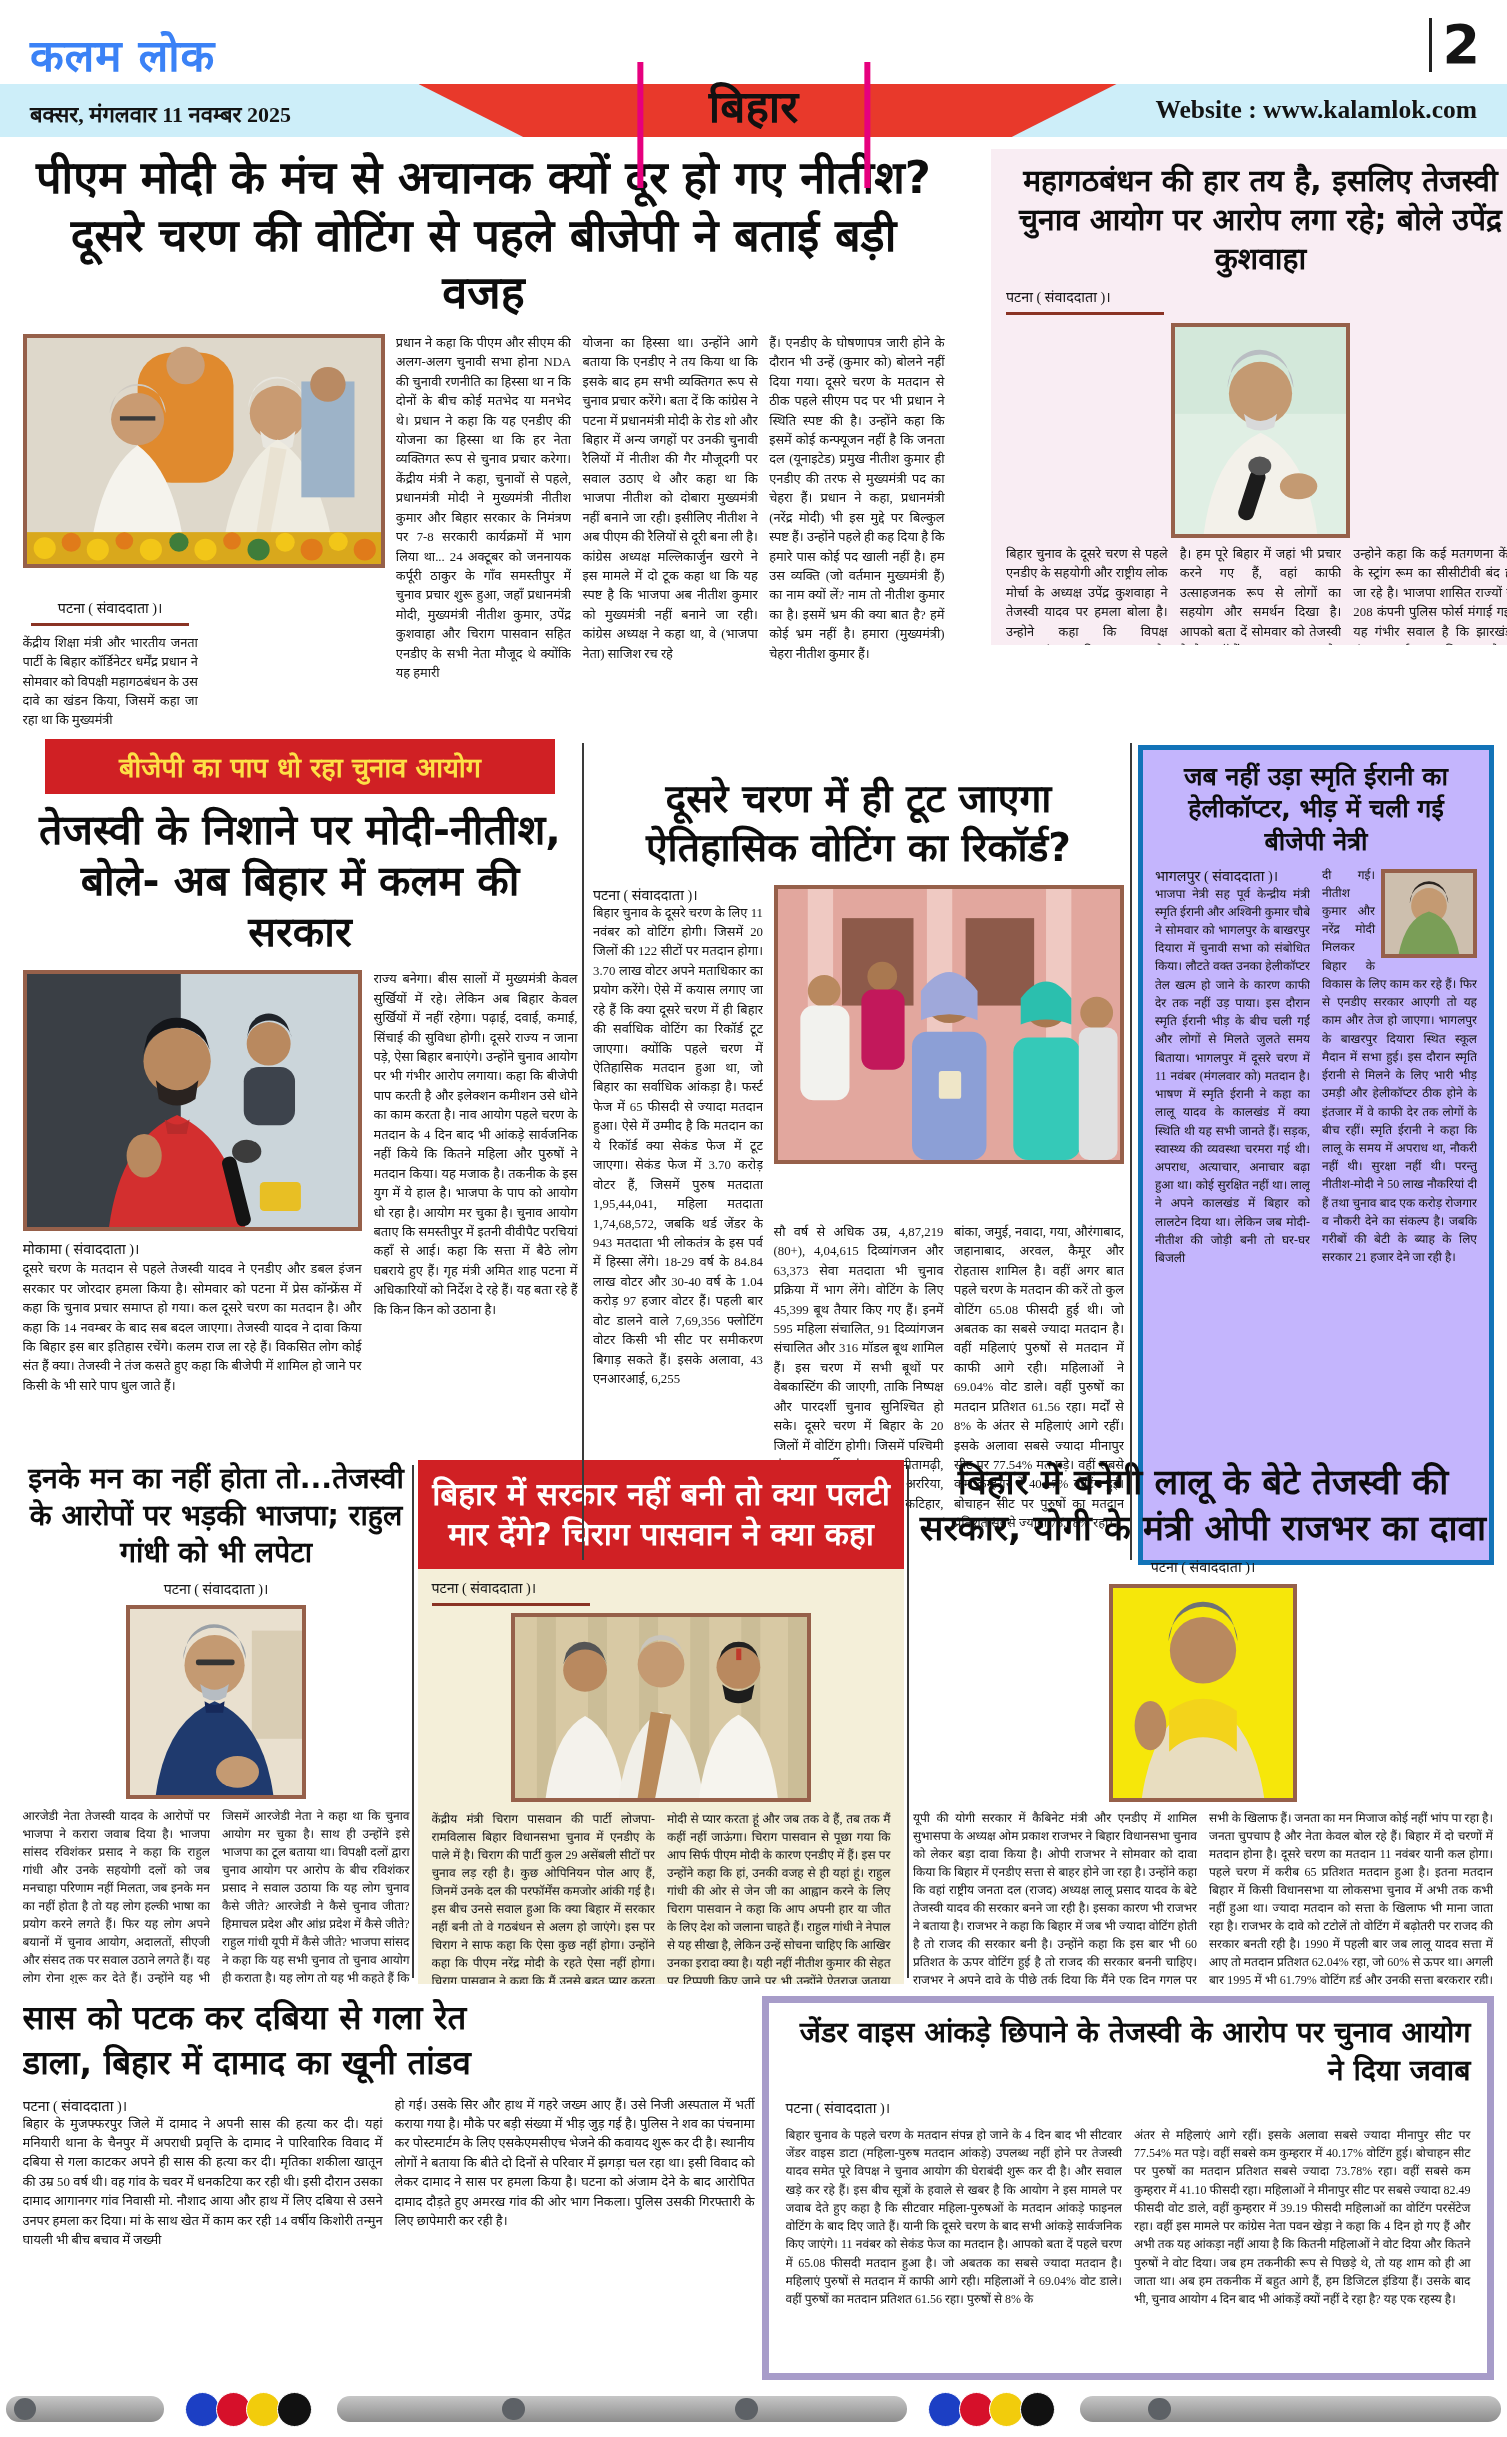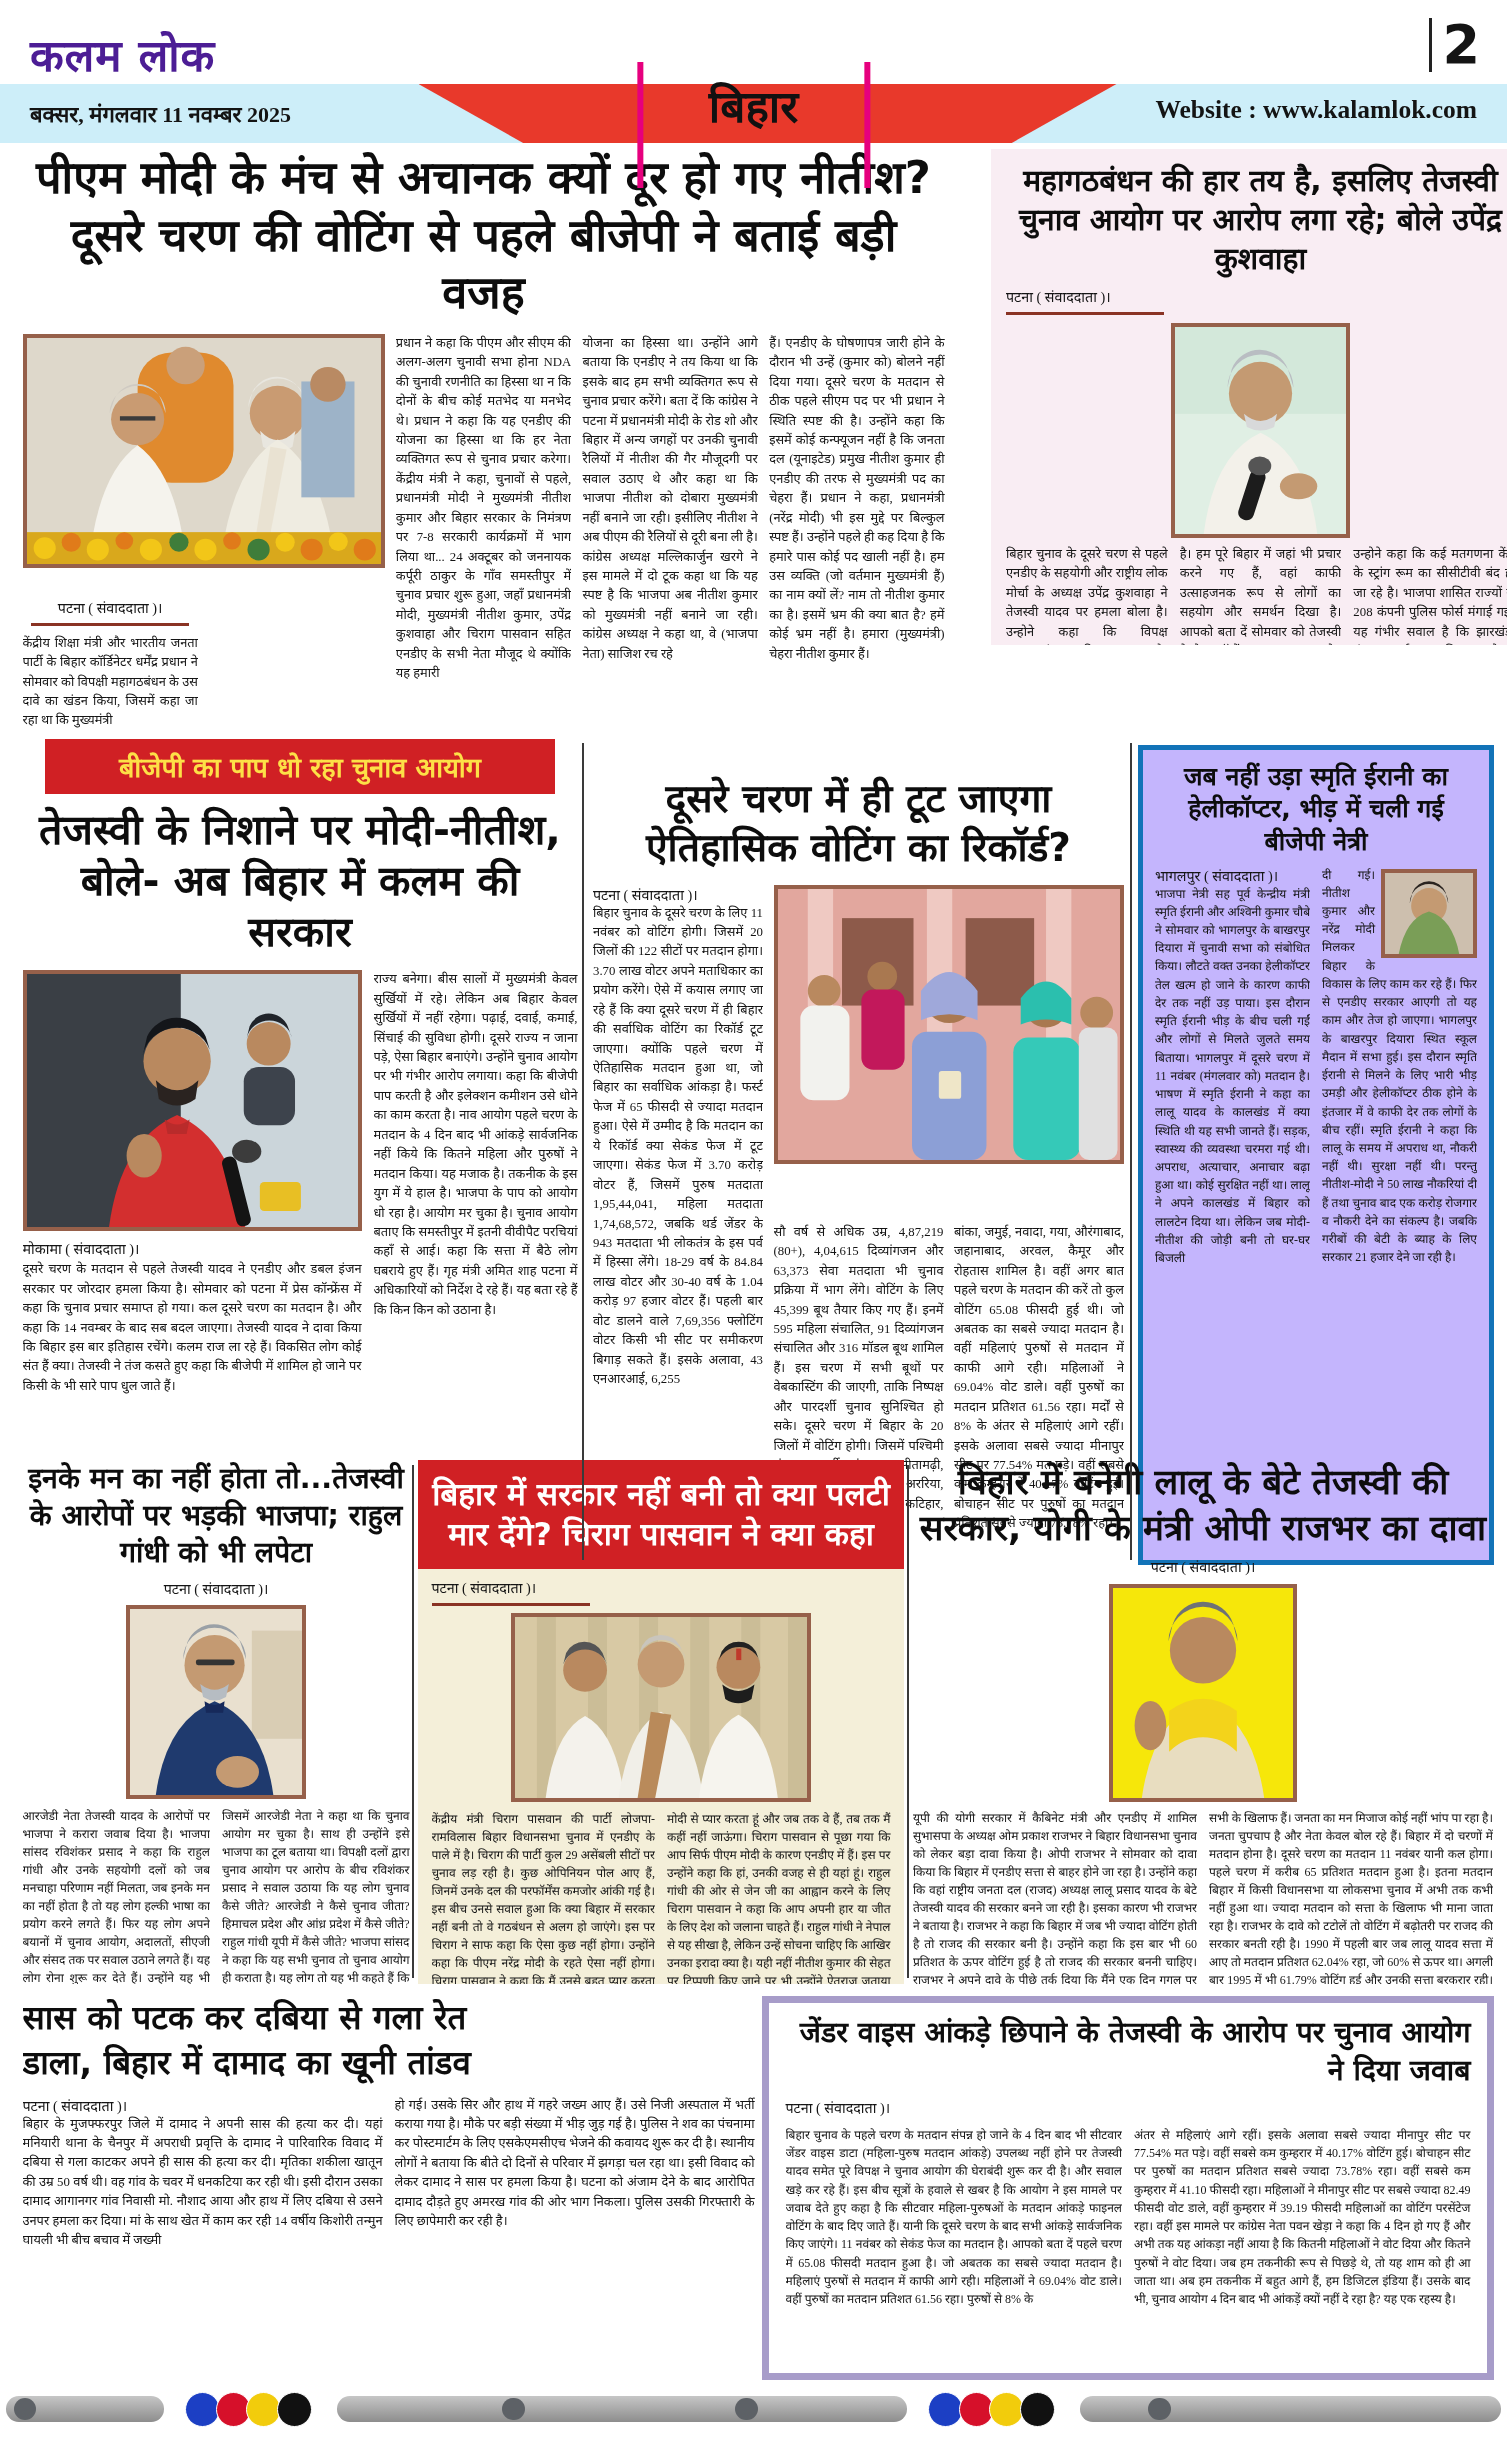--- a/index.html
+++ b/index.html
@@ -9,28 +9,28 @@
     width: 1507px;
     height: 2438px;
     background:#ffffff;
     overflow: hidden;
     font-family: "Liberation Serif", "DejaVu Serif", serif;
     color:#141414;
   }
   
   .masthead-row { position:absolute; top:7.5px; left:27px; right:27px; height:75px; }
   .masthead { position:absolute; left:3px; top:16.5px; font-family:"DejaVu Sans",sans-serif;
-              font-weight:bold; font-size:44px; color:#4c1d95; letter-spacing:0.8px; }
+              font-weight:bold; font-size:44px; color:#3b82f6; letter-spacing:0.8px; }
   .section-wrap { position:absolute; left:50%; transform:translateX(-50%); top:13.5px;
                   display:flex; align-items:center; gap:66px; z-index:5; }
   .section-bar { width:6px; height:126px; background:#e6007e; margin-top:41px; }
   .section-label { font-family:"DejaVu Sans",sans-serif; font-weight:bold; font-size:44px; color:#111; }
   .page-num { position:absolute; right:0; top:10.5px; font-family:"DejaVu Sans",sans-serif;
               font-size:54px; font-weight:bold; border-left:3px solid #222; padding-left:10.5px; line-height:1; }
-  .dateline-bar { position:absolute; top:84px; left:0; right:0; height:59px; background:#cdeef9; }
+  .dateline-bar { position:absolute; top:84px; left:0; right:0; height:53px; background:#cdeef9; }
   .dateline { position:absolute; left:30px; top:13.5px; font-weight:bold; font-size:22px; }
   .website { position:absolute; right:30px; top:10.5px; font-weight:bold; font-size:25.5px; }
   .red-trapezoid { position:absolute; left:50%; transform:translateX(-48%); top:0; width:698px; height:100%;
                    background:#e8392b; clip-path:polygon(0 0,100% 0,85% 100%,15% 100%); }
   
   .article { position:absolute; overflow:hidden; }
   .hl { font-family:"DejaVu Sans",sans-serif; font-weight:bold; color:#0d0d0d; text-align:center; }
   .byline { font-weight:normal; font-size:14.3px; }
   .byline-rule { height:3px; background:#8a3324; width:158px; margin:6px 0 7.5px; }
   .btxt { font-size:12.8px; line-height:1.52; text-align:justify; }

